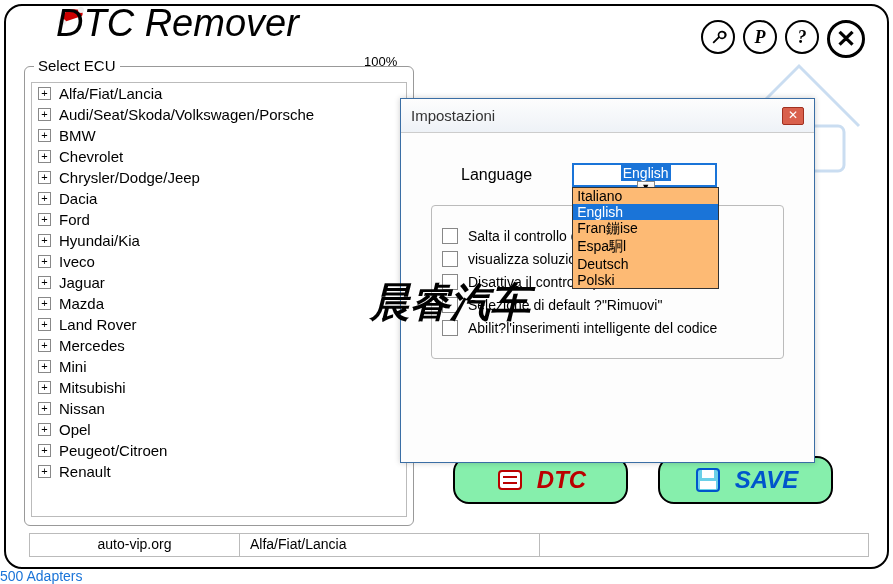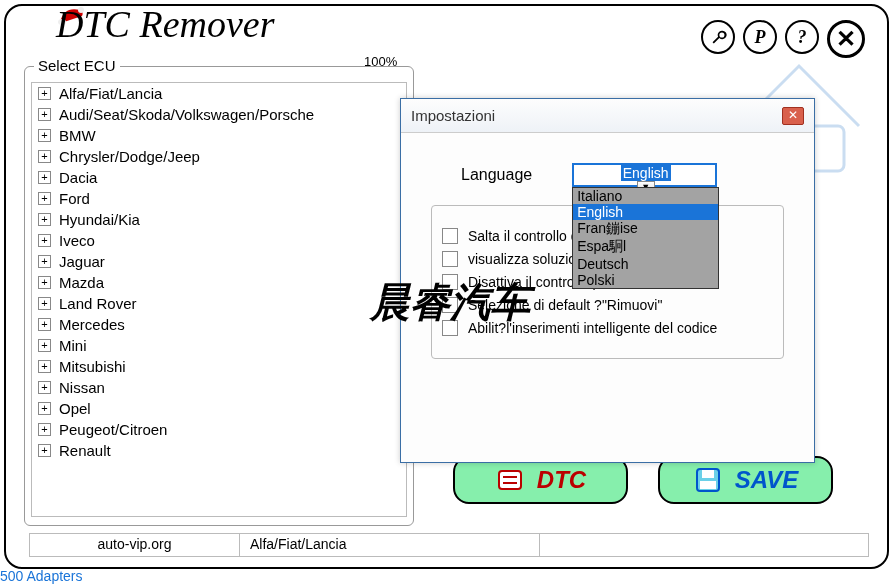--- a/index.html
+++ b/index.html
@@ -4,21 +4,21 @@
 <style>
   * { box-sizing: border-box; font-family: Arial, sans-serif; }
   body { margin: 0; width: 893px; height: 584px; background: #fff; position: relative; overflow: hidden; }
 
   .main-window {
     position: absolute; left: 4px; top: 4px; width: 885px; height: 565px;
     border: 2px solid #000; border-radius: 18px; background: #fff;
   }
   .title {
     position: absolute; left: 50px; top: -4px;
-    font-family: Liberation Serif, serif; font-style: italic; font-size: 38px;
+    font-family: Liberation Sans, sans-serif; font-style: italic; font-size: 38px;
   }
   .santa-hat {
     position: absolute; left: 52px; top: -2px; width: 28px; height: 22px;
   }
   .pct {
     position: absolute; left: 358px; top: 48px; font-size: 13px;
   }
   .top-btns {
     position: absolute; right: 22px; top: 14px; display: flex; gap: 8px;
   }
@@ -98,21 +98,21 @@
     display: flex; align-items: center; justify-content: space-between; padding: 0 2px 0 4px;
     font-size: 14px; color: #000; cursor: pointer; position: relative; flex-direction: column;
   }
   .dd-arrow {
     width: 18px; height: 18px; border: 1px solid #888; background: linear-gradient(#fff,#ddd);
     display: flex; align-items: center; justify-content: center; font-size: 9px;
   }
   .dd-sel { background: #1a74d8; color: #fff; padding: 0 2px; }
   .dd-list {
     position: absolute; left: -2px; top: 22px; width: 147px;
-    border: 1px solid #333; background: #a3a3a3; z-index: 10; font-size: 14px;
+    border: 1px solid #333; background: #fdba74; z-index: 10; font-size: 14px;
   }
   .dd-opt { padding: 0 4px; cursor: pointer; }
   .dd-opt.sel { background: #1a74d8; color: #fff; }
 
   .inner-panel {
     border: 1px solid #bbb; border-radius: 4px; padding: 15px 10px;
   }
   .chk-row { display: flex; align-items: center; gap: 10px; margin: 7px 0; font-size: 14px; }
   .chk { width: 16px; height: 16px; border: 1px solid #888; background: #fff; cursor: pointer; }
 
@@ -165,20 +165,24 @@
           <span class="expander"></span>
           <span>Alfa/Fiat/Lancia</span>
         </div>
         <div class="tree-item">
           <span class="expander"></span>
           <span>Audi/Seat/Skoda/Volkswagen/Porsche</span>
         </div>
         <div class="tree-item">
           <span class="expander"></span>
           <span>BMW</span>
+        </div>
+        <div class="tree-item">
+          <span class="expander"></span>
+          <span>Chevrolet</span>
         </div>
         <div class="tree-item">
           <span class="expander"></span>
           <span>Chrysler/Dodge/Jeep</span>
         </div>
         <div class="tree-item">
           <span class="expander"></span>
           <span>Dacia</span>
         </div>
         <div class="tree-item">

